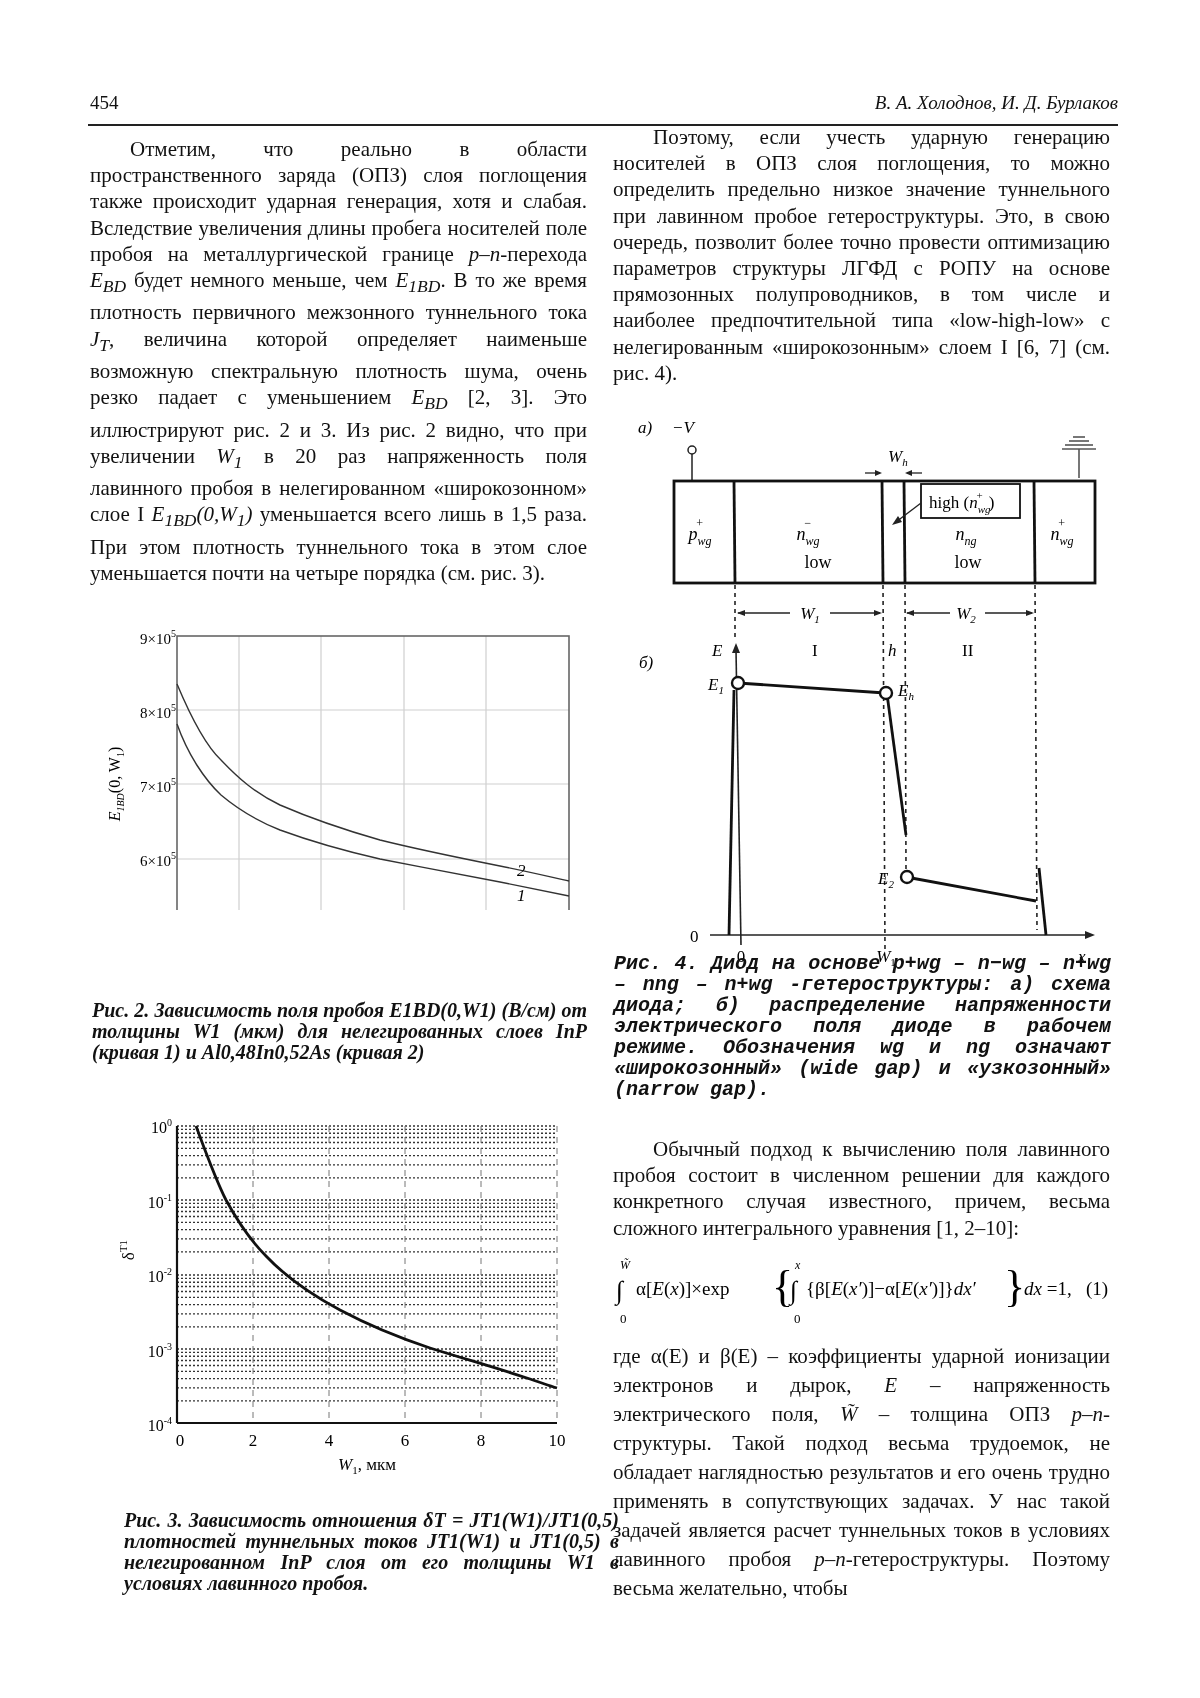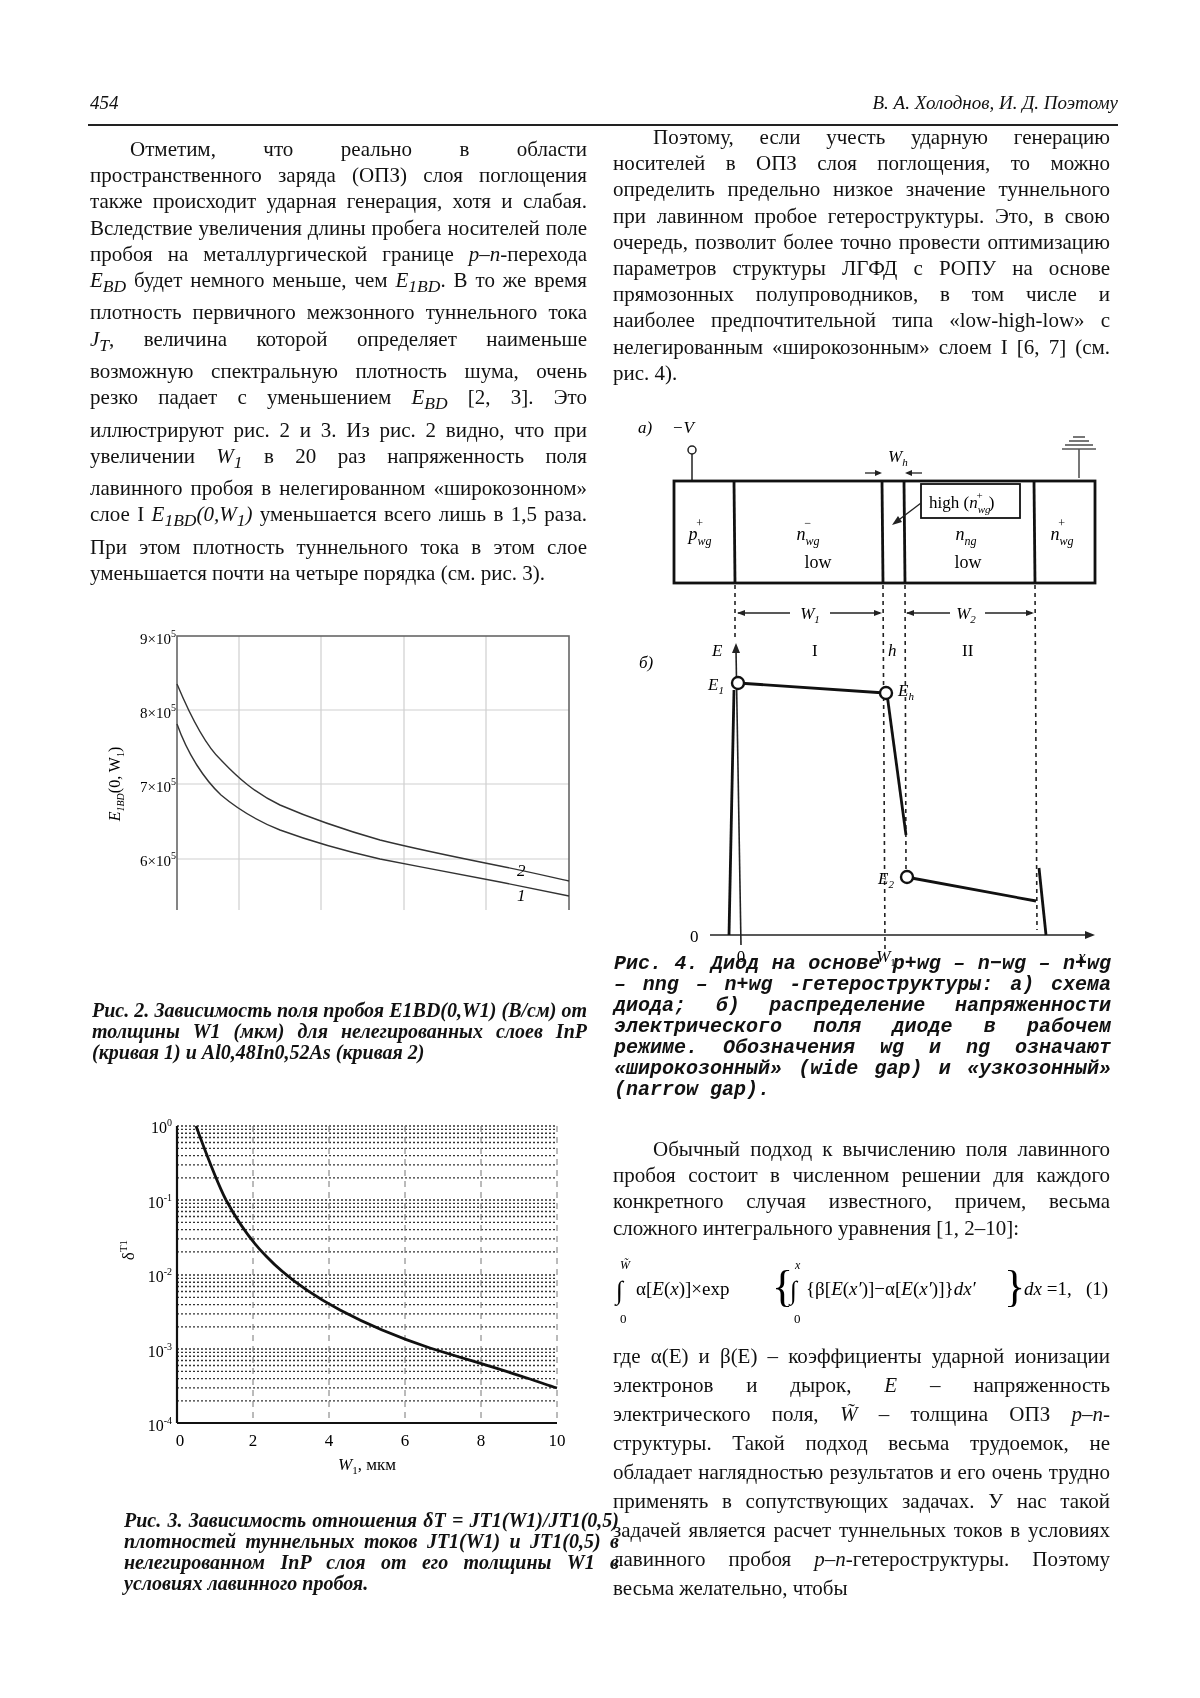--- a/index.html
+++ b/index.html
@@ -1,32 +1,32 @@
 <!DOCTYPE html>
 <html><head>
 <meta charset="utf-8">
 <style>
   html, body { margin:0; padding:0; background:#fff; }
   body { width:1200px; height:1698px; position:relative; font-family:"Liberation Serif", serif; color:#111; overflow:hidden; }
   .abs { position:absolute; }
-  .header-num { left:90px; top:92px; font-style:italic; font-size:19px; }
+  .header-num { left:90px; top:92px; font-size:19px; }
   .header-auth { right:82px; top:92px; font-style:italic; font-size:19px; }
   .header-rule { left:88px; top:124px; width:1030px; height:2px; background:#222; }
   .col { position:absolute; font-size:21px; line-height:26.2px; text-align:justify; }
   .col p { margin:0; text-indent:40px; }
   .col-left { left:90px; top:136px; width:497px; }
   .col-right { left:613px; top:124px; width:497px; }
   .caption { position:absolute; font-weight:bold; font-style:italic; font-size:20px; line-height:21px; text-align:justify; }
   svg text { font-family:"Liberation Serif", serif; }
 </style>
 </head>
 <body>
 
 <div class="abs header-num">454</div>
-<div class="abs header-auth">В. А. Холоднов, И. Д. Поэтому</div>
+<div class="abs header-auth">В. А. Холоднов, И. Д. Бурлаков</div>
 <div class="abs header-rule"></div>
 
 <div class="col col-left">
   <p><span>Отметим, что реально в области пространственного заряда (ОПЗ) слоя поглощения также происходит ударная генерация, хотя и слабая. Вследствие увеличения длины пробега носителей поле пробоя на металлургической границе </span><i>p–n</i><span>-перехода </span><i><span>E</span><sub>BD</sub></i><span> будет немного меньше, чем </span><i><span>E</span><sub>1BD</sub></i><span>. В то же время плотность первичного межзонного туннельного тока </span><i><span>J</span><sub>T</sub></i><span>, величина которой определяет наименьше возможную спектральную плотность шума, очень резко падает с уменьшением </span><i><span>E</span><sub>BD</sub></i><span> [2, 3]. Это иллюстрируют рис. 2 и 3. Из рис. 2 видно, что при увеличении </span><i><span>W</span><sub>1</sub></i><span> в 20 раз напряженность поля лавинного пробоя в нелегированном «широкозонном» слое I </span><i><span>E</span><sub>1BD</sub><span>(0,</span><span>W</span><sub>1</sub><span>)</span></i><span> уменьшается всего лишь в 1,5 раза. При этом плотность туннельного тока в этом слое уменьшается почти на четыре порядка (см. рис. 3).</span></p>
 </div>
 
 <div class="col col-right">
   <p>Поэтому, если учесть ударную генерацию носителей в ОПЗ слоя поглощения, то можно определить предельно низкое значение туннельного при лавинном пробое гетероструктуры. Это, в свою очередь, позволит более точно провести оптимизацию параметров структуры ЛГФД с РОПУ на основе прямозонных полупроводников, в том числе и наиболее предпочтительной типа «low-high-low» с нелегированным «широкозонным» слоем I [6, 7] (см. рис. 4).</p>
 </div>
 

